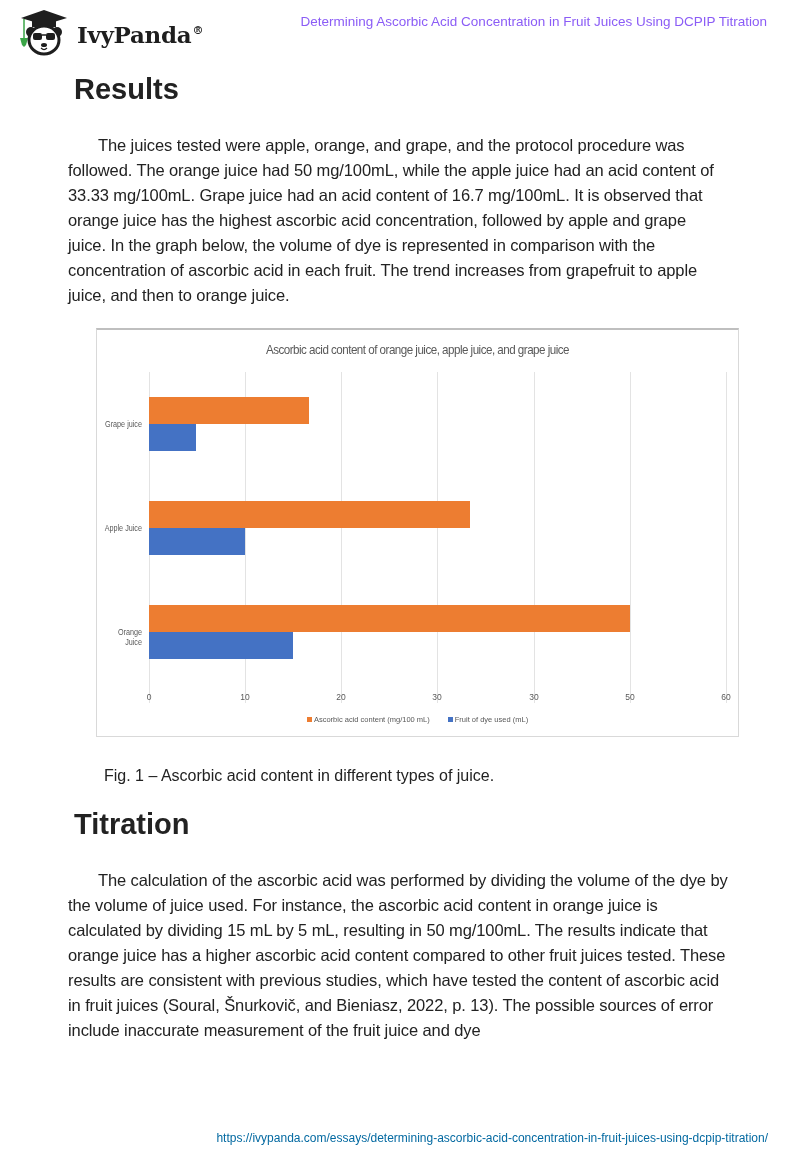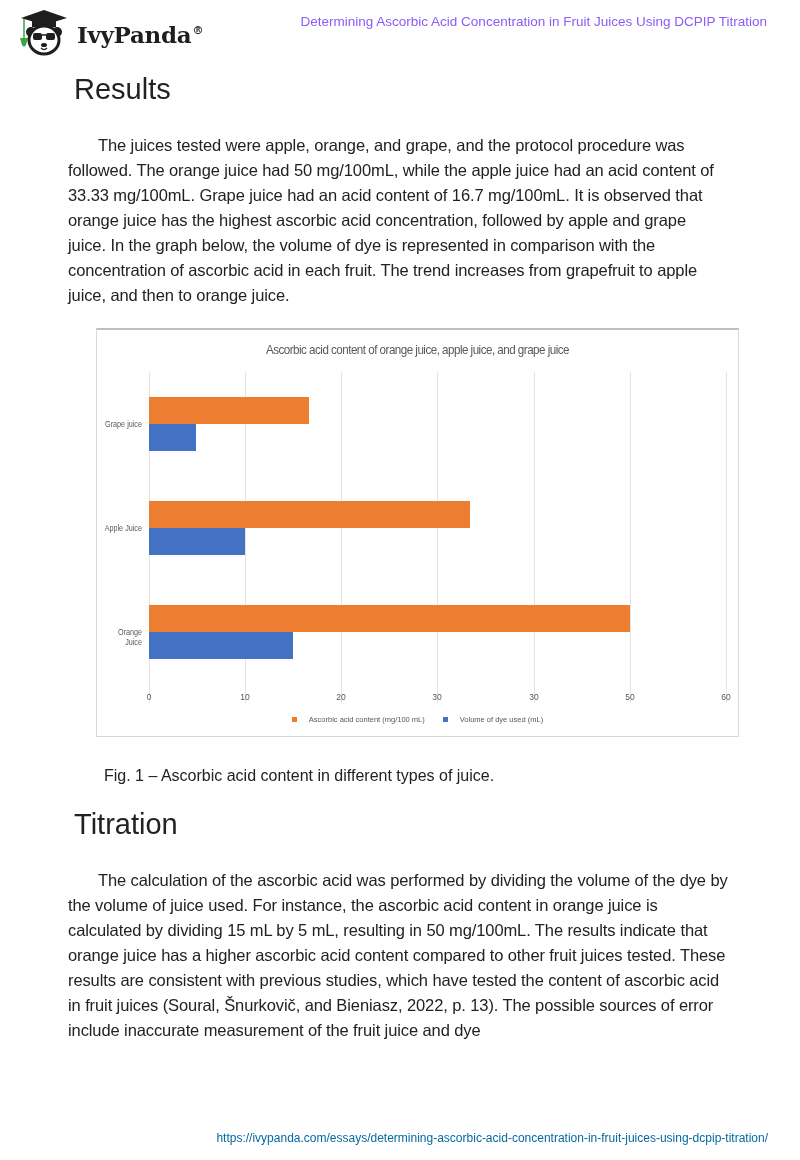--- a/index.html
+++ b/index.html
@@ -6,33 +6,33 @@
   html, body { width: 800px; height: 1160px; background: #ffffff; overflow: hidden; }
   body { position: relative; font-family: "Liberation Sans", sans-serif; color: #222; }
 
   .header { position: absolute; left: 0; top: 0; width: 800px; height: 60px; }
   .logo { position: absolute; left: 15px; top: 8px; display: flex; align-items: center; }
   .logo-icon { width: 58px; height: 48px; position: relative; }
   .logo-text { font-family: "DejaVu Serif", serif; font-weight: bold; font-size: 23px; color: #1e1e1e; margin-left: 4px; margin-top: 4px; letter-spacing: -0.3px; }
   .logo-text sup { font-size: 11px; vertical-align: super; margin-left: 1px; }
   .doc-title { position: absolute; right: 33px; top: 14px; font-size: 13.5px; color: #8b5cf6; }
 
-  h2 { position: absolute; left: 74px; font-size: 29px; font-weight: normal; color: #222; }
+  h2 { position: absolute; left: 74px; font-size: 29px; font-weight: bold; color: #222; }
   .para { position: absolute; left: 68px; width: 660px; font-size: 16.5px; line-height: 25px; color: #222; text-indent: 30px; letter-spacing: -0.1px; }
 
   .chart-box { position: absolute; left: 96px; top: 328px; width: 643px; height: 409px; border: 1px solid #d9d9d9; border-top: 2px solid #bfbfbf; background: #fff; }
   .chart-title { position: absolute; left: 0; width: 100%; top: 12px; text-align: center; font-size: 13.5px; color: #595959; letter-spacing: -0.6px; font-family: "Liberation Sans Narrow", "Liberation Sans", sans-serif; transform: scaleX(0.86); }
   .gridline { position: absolute; top: 42px; height: 331px; width: 1px; background: #e3e3e3; }
   .bar { position: absolute; height: 27px; }
   .bar.orange { background: #ed7d31; }
   .bar.blue { background: #4472c4; }
   .cat-label { position: absolute; font-size: 8.5px; color: #595959; text-align: right; width: 50px; transform: scaleX(0.85); transform-origin: right center; }
   .tick { position: absolute; top: 362px; font-size: 8.5px; color: #595959; width: 30px; text-align: center; margin-left: -15px; }
   .legend { position: absolute; top: 385px; left: 0; width: 100%; display: flex; justify-content: center; gap: 18px; font-size: 7.5px; color: #595959; }
-  .legend-item { display: flex; align-items: center; gap: 12px; }
+  .legend-item { display: flex; align-items: center; gap: 2px; }
   .swatch { width: 5px; height: 5px; display: inline-block; }
 
   .caption { position: absolute; left: 104px; top: 767px; font-size: 16px; color: #222; }
   .footer-url { position: absolute; right: 32px; top: 1131px; font-size: 12px; color: #0369a1; }
 </style>
 </head>
 <body>
 
 <div class="header">
   <div class="logo">
@@ -95,21 +95,21 @@
   <div class="tick" style="left:533px;">50</div>
   <div class="tick" style="left:629px;">60</div>
 
   <div class="legend">
     <div class="legend-item">
       <span class="swatch" style="background:#ed7d31;"></span>
       <span>Ascorbic acid content (mg/100 mL)</span>
     </div>
     <div class="legend-item">
       <span class="swatch" style="background:#4472c4;"></span>
-      <span>Volume of dye used (mL)</span>
+      <span>Fruit of dye used (mL)</span>
     </div>
   </div>
 </div>
 
 <div class="caption">Fig. 1 – Ascorbic acid content in different types of juice.</div>
 
 <h2 style="top:808px;">Titration</h2>
 <p class="para" style="top:868px;">The calculation of the ascorbic acid was performed by dividing the volume of the dye by the volume of juice used. For instance, the ascorbic acid content in orange juice is calculated by dividing 15 mL by 5 mL, resulting in 50 mg/100mL. The results indicate that orange juice has a higher ascorbic acid content compared to other fruit juices tested. These results are consistent with previous studies, which have tested the content of ascorbic acid in fruit juices (Soural, Šnurkovič, and Bieniasz, 2022, p. 13). The possible sources of error include inaccurate measurement of the fruit juice and dye</p>
 
 <div class="footer-url">https://ivypanda.com/essays/determining-ascorbic-acid-concentration-in-fruit-juices-using-dcpip-titration/</div>

